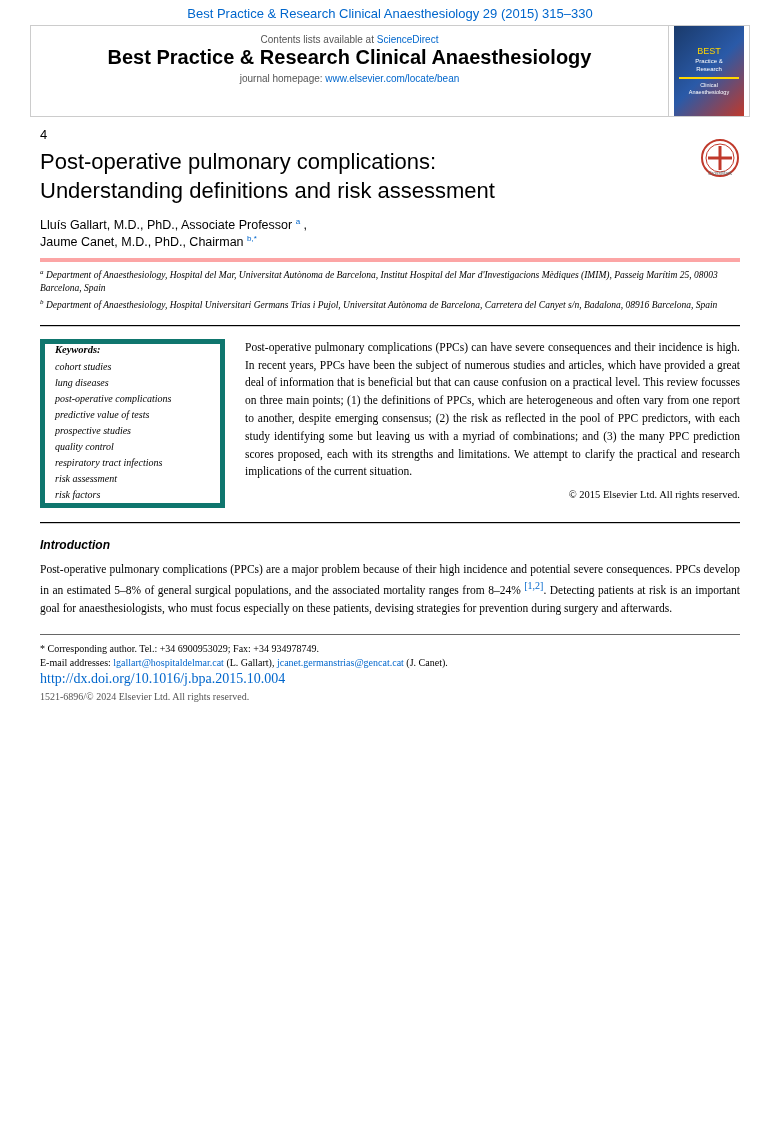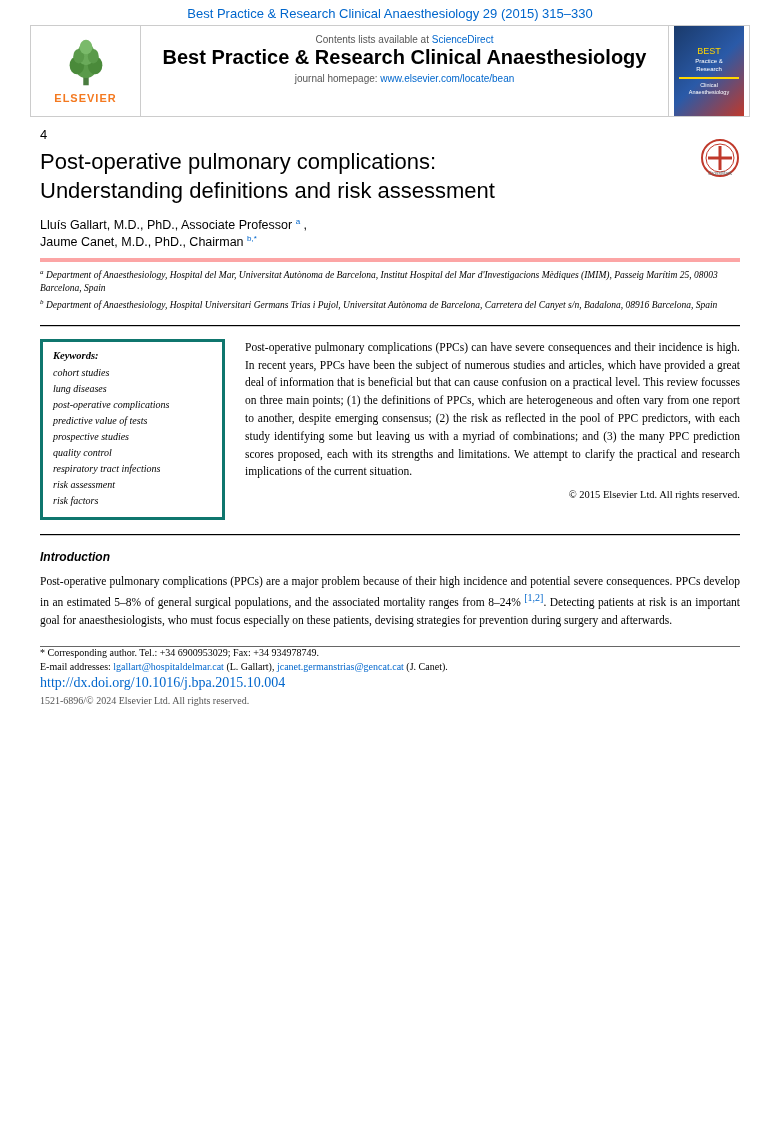--- a/index.html
+++ b/index.html
@@ -155,22 +155,22 @@
     }
 
     .two-column-section {
       display: flex;
       gap: 20px;
       margin-top: 8px;
     }
     .keywords-col {
       width: 185px;
       flex-shrink: 0;
-      border: 3px solid #0f766e;
-      padding: 8px 10px;
+      border: 5px solid #0f766e;
+      padding: 0 10px;
       font-size: 10.5px;
     }
     .keywords-title {
       font-style: italic;
       font-weight: bold;
       margin-bottom: 4px;
       font-size: 10.5px;
     }
     .keyword-item {
       font-size: 10px;
@@ -220,20 +220,21 @@
       margin-bottom: 10px;
     }
     .ref-link {
       color: #0066cc;
       font-size: 10px;
       vertical-align: super;
     }
 
     .footnote-section {
       margin-top: 16px;
+      padding-top: 8px;
       border-top: 1px solid #666;
     }
     .footnote-line {
       font-size: 10px;
       margin-bottom: 3px;
       color: #000;
     }
     .footnote-email {
       font-size: 10px;
       color: #000;
@@ -256,35 +257,20 @@
 </head>
 <body>
 
 <div>
   <div class="top-banner">
     <span>Best Practice &amp; Research Clinical Anaesthesiology 29 (2015) 315–330</span>
   </div>
 </div>
 
 <div class="header-box">
-  <div class="header-left">
-    <div class="elsevier-logo">
-      <svg class="elsevier-tree" viewBox="0 0 60 55" xmlns="http://www.w3.org/2000/svg">
-        <rect x="27" y="42" width="6" height="10" fill="#4a7c3f"></rect>
-        <ellipse cx="30" cy="28" rx="14" ry="16" fill="#5a9a4a"></ellipse>
-        <ellipse cx="20" cy="30" rx="8" ry="10" fill="#4a8a3a"></ellipse>
-        <ellipse cx="40" cy="30" rx="8" ry="10" fill="#4a8a3a"></ellipse>
-        <ellipse cx="30" cy="18" rx="10" ry="12" fill="#6aaa5a"></ellipse>
-        <ellipse cx="22" cy="20" rx="6" ry="8" fill="#5a9a4a"></ellipse>
-        <ellipse cx="38" cy="20" rx="6" ry="8" fill="#5a9a4a"></ellipse>
-        <ellipse cx="30" cy="10" rx="7" ry="8" fill="#7aba6a"></ellipse>
-      </svg>
-      <div class="elsevier-text">ELSEVIER</div>
-    </div>
-  </div>
   <div class="header-center">
     <div class="sciencedirect-line">
       <span>Contents lists available at</span>
       <span style="color:#0066cc;">ScienceDirect</span>
     </div>
     <div class="journal-title">Best Practice &amp; Research Clinical Anaesthesiology</div>
     <div class="journal-homepage">
       <span>journal homepage:</span>
       <span style="color:#0066cc;">www.elsevier.com/locate/bean</span>
     </div>

